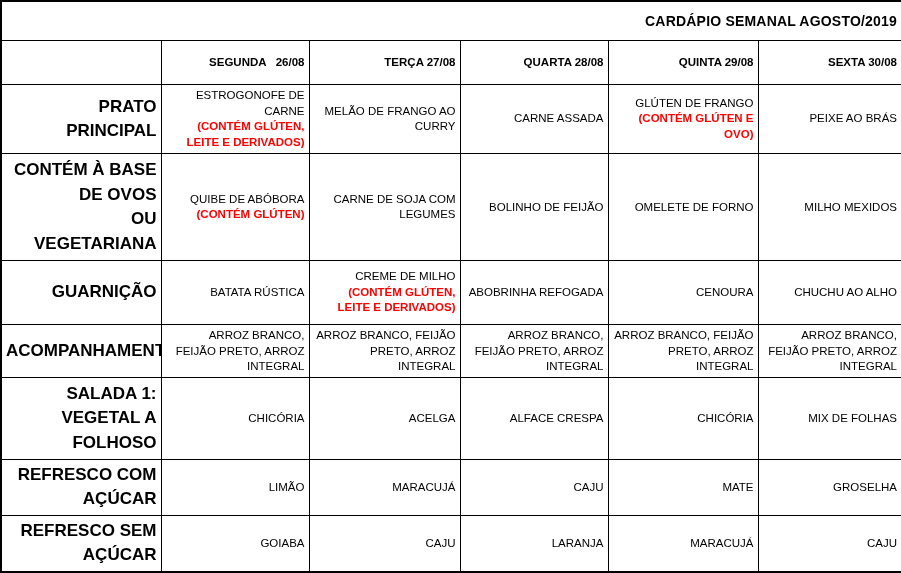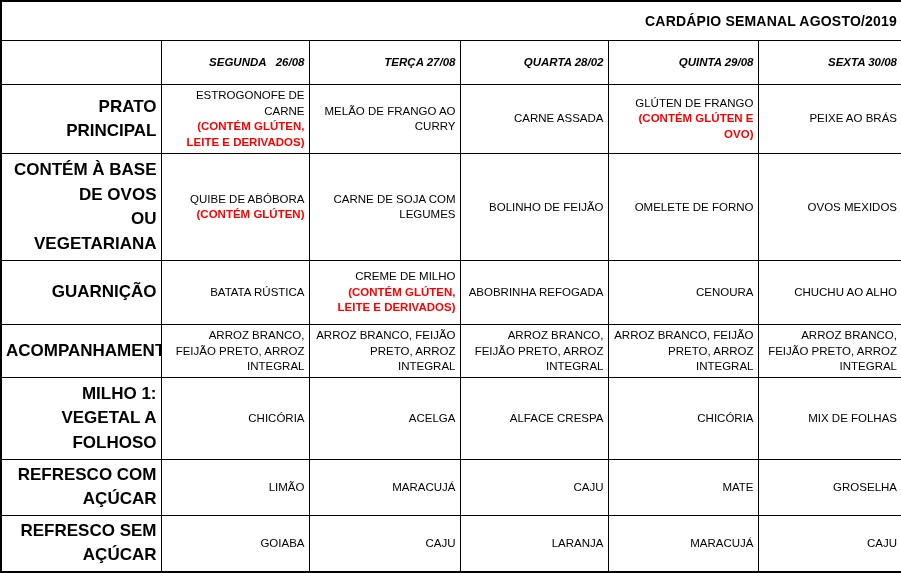--- a/index.html
+++ b/index.html
@@ -12,21 +12,21 @@
     border: 2px solid #000;
   }
   td {
     border: 1px solid #000;
     text-align: right;
     vertical-align: middle;
     padding: 2px 4px;
     overflow: hidden;
   }
   tr.r-title  { height: 38px; }
-  tr.r-head   { height: 43px; font-style: italic; }
+  tr.r-head   { height: 43px; }
   tr.r0 { height: 52px; }
   tr.r1 { height: 64px; }
   tr.r2 { height: 62px; }
   tr.r3 { height: 50px; }
   tr.r4 { height: 73px; }
   tr.r5 { height: 98px; }
   tr.r6 { height: 42px; }
   tr.r7 { height: 43px; }
   td.title-cell {
     font-weight: bold;
@@ -70,21 +70,21 @@
 
   <tbody>
       <tr class="r-title">
     <td class="title-cell" colspan="6">CARDÁPIO SEMANAL AGOSTO/2019</td>
   </tr>
 
   <tr class="r-head">
     <td class="corner"></td>
     <td class="day-header">SEGUNDA   26/08</td>
     <td class="day-header">TERÇA 27/08</td>
-    <td class="day-header">QUARTA 28/02</td>
+    <td class="day-header">QUARTA 28/08</td>
     <td class="day-header">QUINTA 29/08</td>
     <td class="day-header">SEXTA 30/08</td>
   </tr>
 
   <tr class="r0">
     <td class="row-label">PRATO PRINCIPAL</td>
     <td class="menu-cell">
           <span class="main">ESTROGONOFE DE CARNE</span>
           <span class="allergen">(CONTÉM GLÚTEN, LEITE E DERIVADOS)</span>
         </td>
@@ -119,21 +119,21 @@
         </td>
     <td class="menu-cell">
           <span class="main">BOLINHO DE FEIJÃO</span>
           <span class="allergen"></span>
         </td>
     <td class="menu-cell">
           <span class="main">OMELETE DE FORNO</span>
           <span class="allergen"></span>
         </td>
     <td class="menu-cell">
-          <span class="main">OVOS MEXIDOS</span>
+          <span class="main">MILHO MEXIDOS</span>
           <span class="allergen"></span>
         </td>
   </tr>
 
   <tr class="r2">
     <td class="row-label">GUARNIÇÃO</td>
     <td class="menu-cell">
           <span class="main">BATATA RÚSTICA</span>
           <span class="allergen"></span>
         </td>
@@ -168,21 +168,21 @@
         </td>
     <td class="menu-cell">
           <span class="main">ARROZ BRANCO, FEIJÃO PRETO, ARROZ INTEGRAL</span>
         </td>
     <td class="menu-cell">
           <span class="main">ARROZ BRANCO, FEIJÃO PRETO, ARROZ INTEGRAL</span>
         </td>
   </tr>
 
   <tr class="r4">
-    <td class="row-label">MILHO 1:
+    <td class="row-label">SALADA 1:
 VEGETAL A FOLHOSO</td>
     <td class="menu-cell">
           <span class="main">CHICÓRIA</span>
         </td>
     <td class="menu-cell">
           <span class="main">ACELGA</span>
         </td>
     <td class="menu-cell">
           <span class="main">ALFACE CRESPA</span>
         </td>

